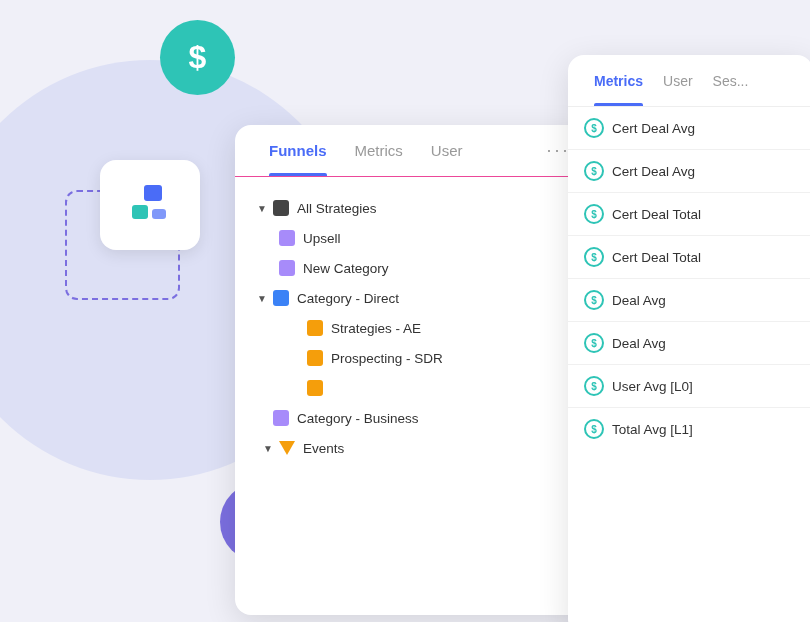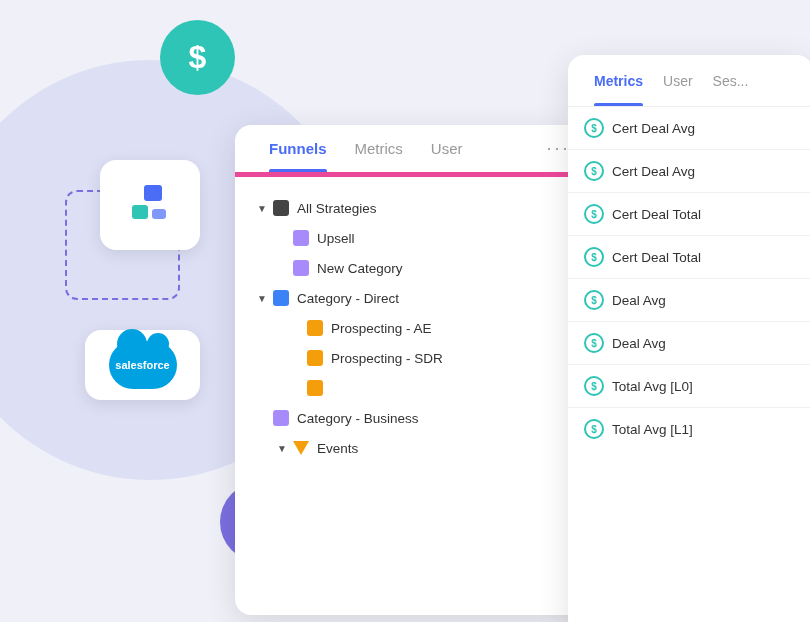--- a/index.html
+++ b/index.html
@@ -125,21 +125,21 @@
       border-radius: 16px;
       box-shadow: 0 8px 32px rgba(0,0,0,0.12);
       overflow: hidden;
       z-index: 3;
     }
 
     .main-panel-tabs {
       display: flex;
       align-items: center;
       padding: 0 20px;
-      border-bottom: 5px solid #ec4899;
+      border-bottom: 1px solid #ec4899;
       height: 52px;
       position: relative;
     }
 
     .main-tab {
       font-size: 15px;
       font-weight: 500;
       color: #999;
       padding: 0 14px;
       height: 100%;
@@ -200,21 +200,21 @@
     }
 
     .tree-color-box {
       width: 16px;
       height: 16px;
       border-radius: 3px;
       margin-right: 8px;
       flex-shrink: 0;
     }
 
-    .indent-1 { padding-left: 40px; }
+    .indent-1 { padding-left: 26px; }
     .indent-2 { padding-left: 54px; }
 
     
     .right-panel {
       position: absolute;
       left: 568px;
       top: 55px;
       width: 245px;
       height: 580px;
       background: white;
@@ -354,25 +354,20 @@
 
   <div class="app-card-top">
 
     <svg width="52" height="52" viewBox="0 0 52 52">
       <rect x="20" y="6" width="18" height="16" rx="3" fill="#4a6cf7"></rect>
       <rect x="8" y="26" width="16" height="14" rx="3" fill="#2ec4b6"></rect>
       <rect x="28" y="30" width="14" height="10" rx="3" fill="#4a6cf7" opacity="0.7"></rect>
     </svg>
   </div>
 
-  <div class="app-card-salesforce">
-    <div class="salesforce-cloud">
-      <span class="salesforce-text">salesforce</span>
-    </div>
-  </div>
 
   <div class="percent-circle">
     <span>%</span>
   </div>
 </div>
 
 <div class="main-panel">
   <div class="main-panel-tabs">
     <div class="main-tab active">
       <span>Funnels</span>
@@ -409,21 +404,21 @@
 
     <div class="tree-item">
       <span class="tree-arrow">▼</span>
       <div class="tree-color-box" style="background:#3b82f6;"></div>
       <span>Category - Direct</span>
     </div>
 
     <div class="tree-item indent-2">
       <span class="tree-arrow" style="opacity:0">▶</span>
       <div class="tree-color-box" style="background:#f59e0b;"></div>
-      <span>Prospecting - AE</span>
+      <span>Strategies - AE</span>
     </div>
 
     <div class="tree-item indent-2">
       <span class="tree-arrow" style="opacity:0">▶</span>
       <div class="tree-color-box" style="background:#f59e0b;"></div>
       <span>Prospecting - SDR</span>
     </div>
 
     <div class="tree-item indent-2">
       <span class="tree-arrow" style="opacity:0">▶</span>
@@ -487,21 +482,21 @@
       <span>Deal Avg</span>
     </div>
 
     <div class="metric-item">
       <div class="metric-icon">$</div>
       <span>Deal Avg</span>
     </div>
 
     <div class="metric-item">
       <div class="metric-icon">$</div>
-      <span>Total Avg [L0]</span>
+      <span>User Avg [L0]</span>
     </div>
 
     <div class="metric-item">
       <div class="metric-icon">$</div>
       <span>Total Avg [L1]</span>
     </div>
 
   </div>
 </div>
 

